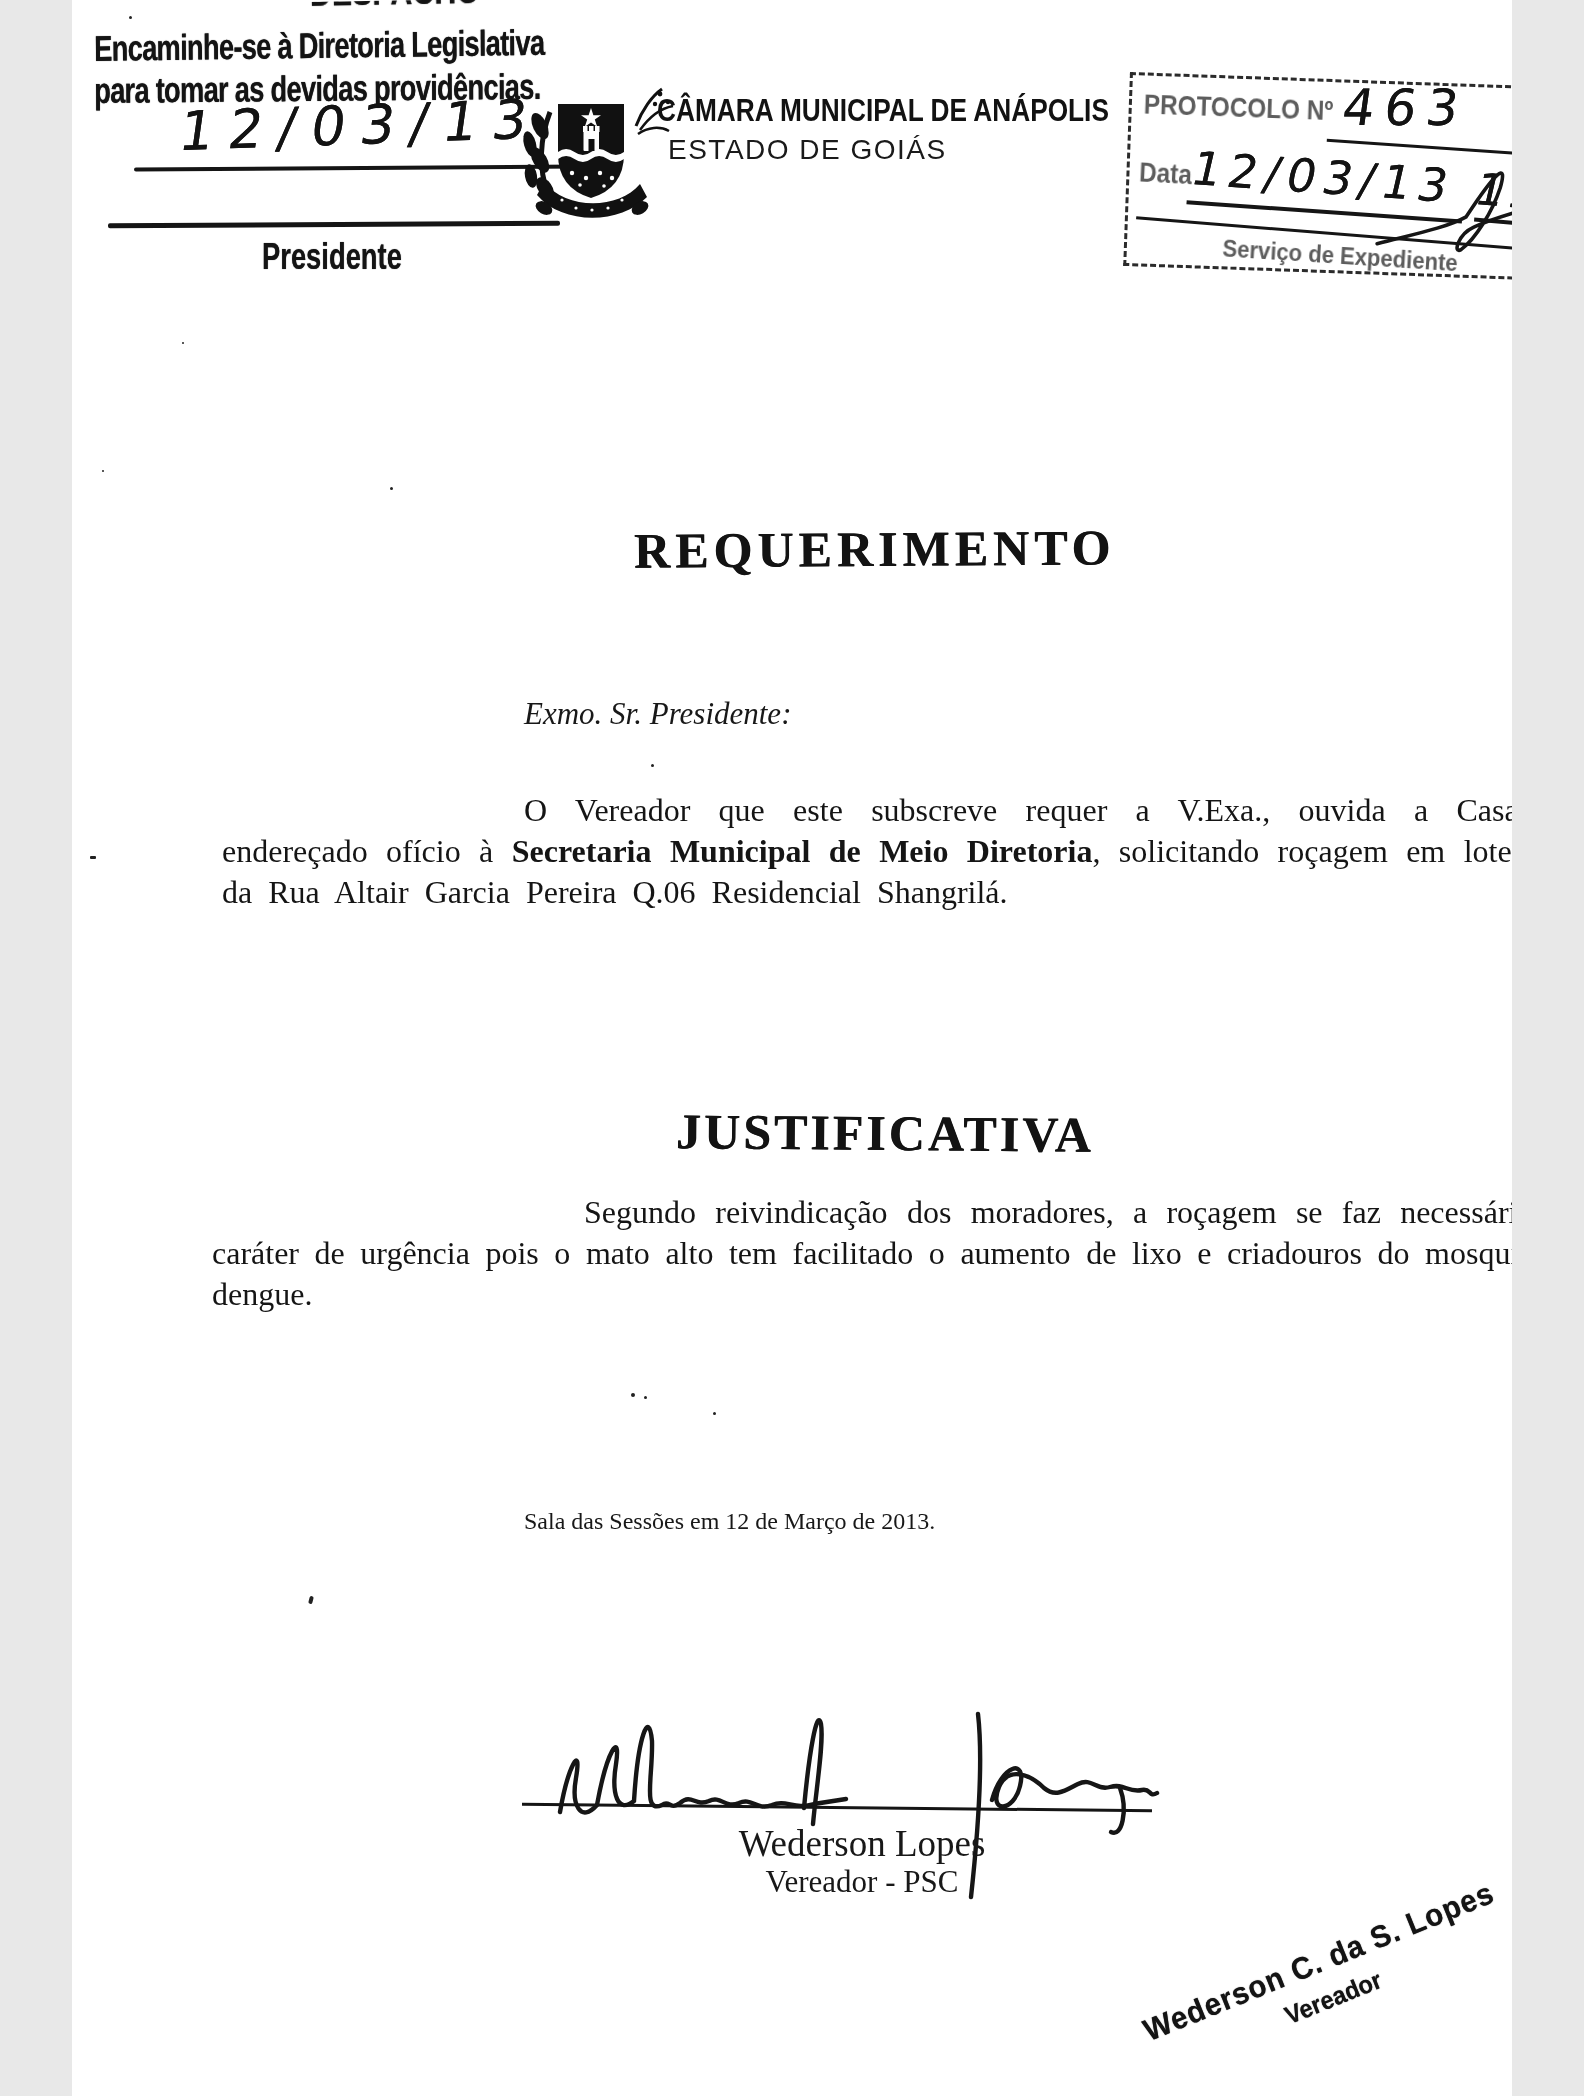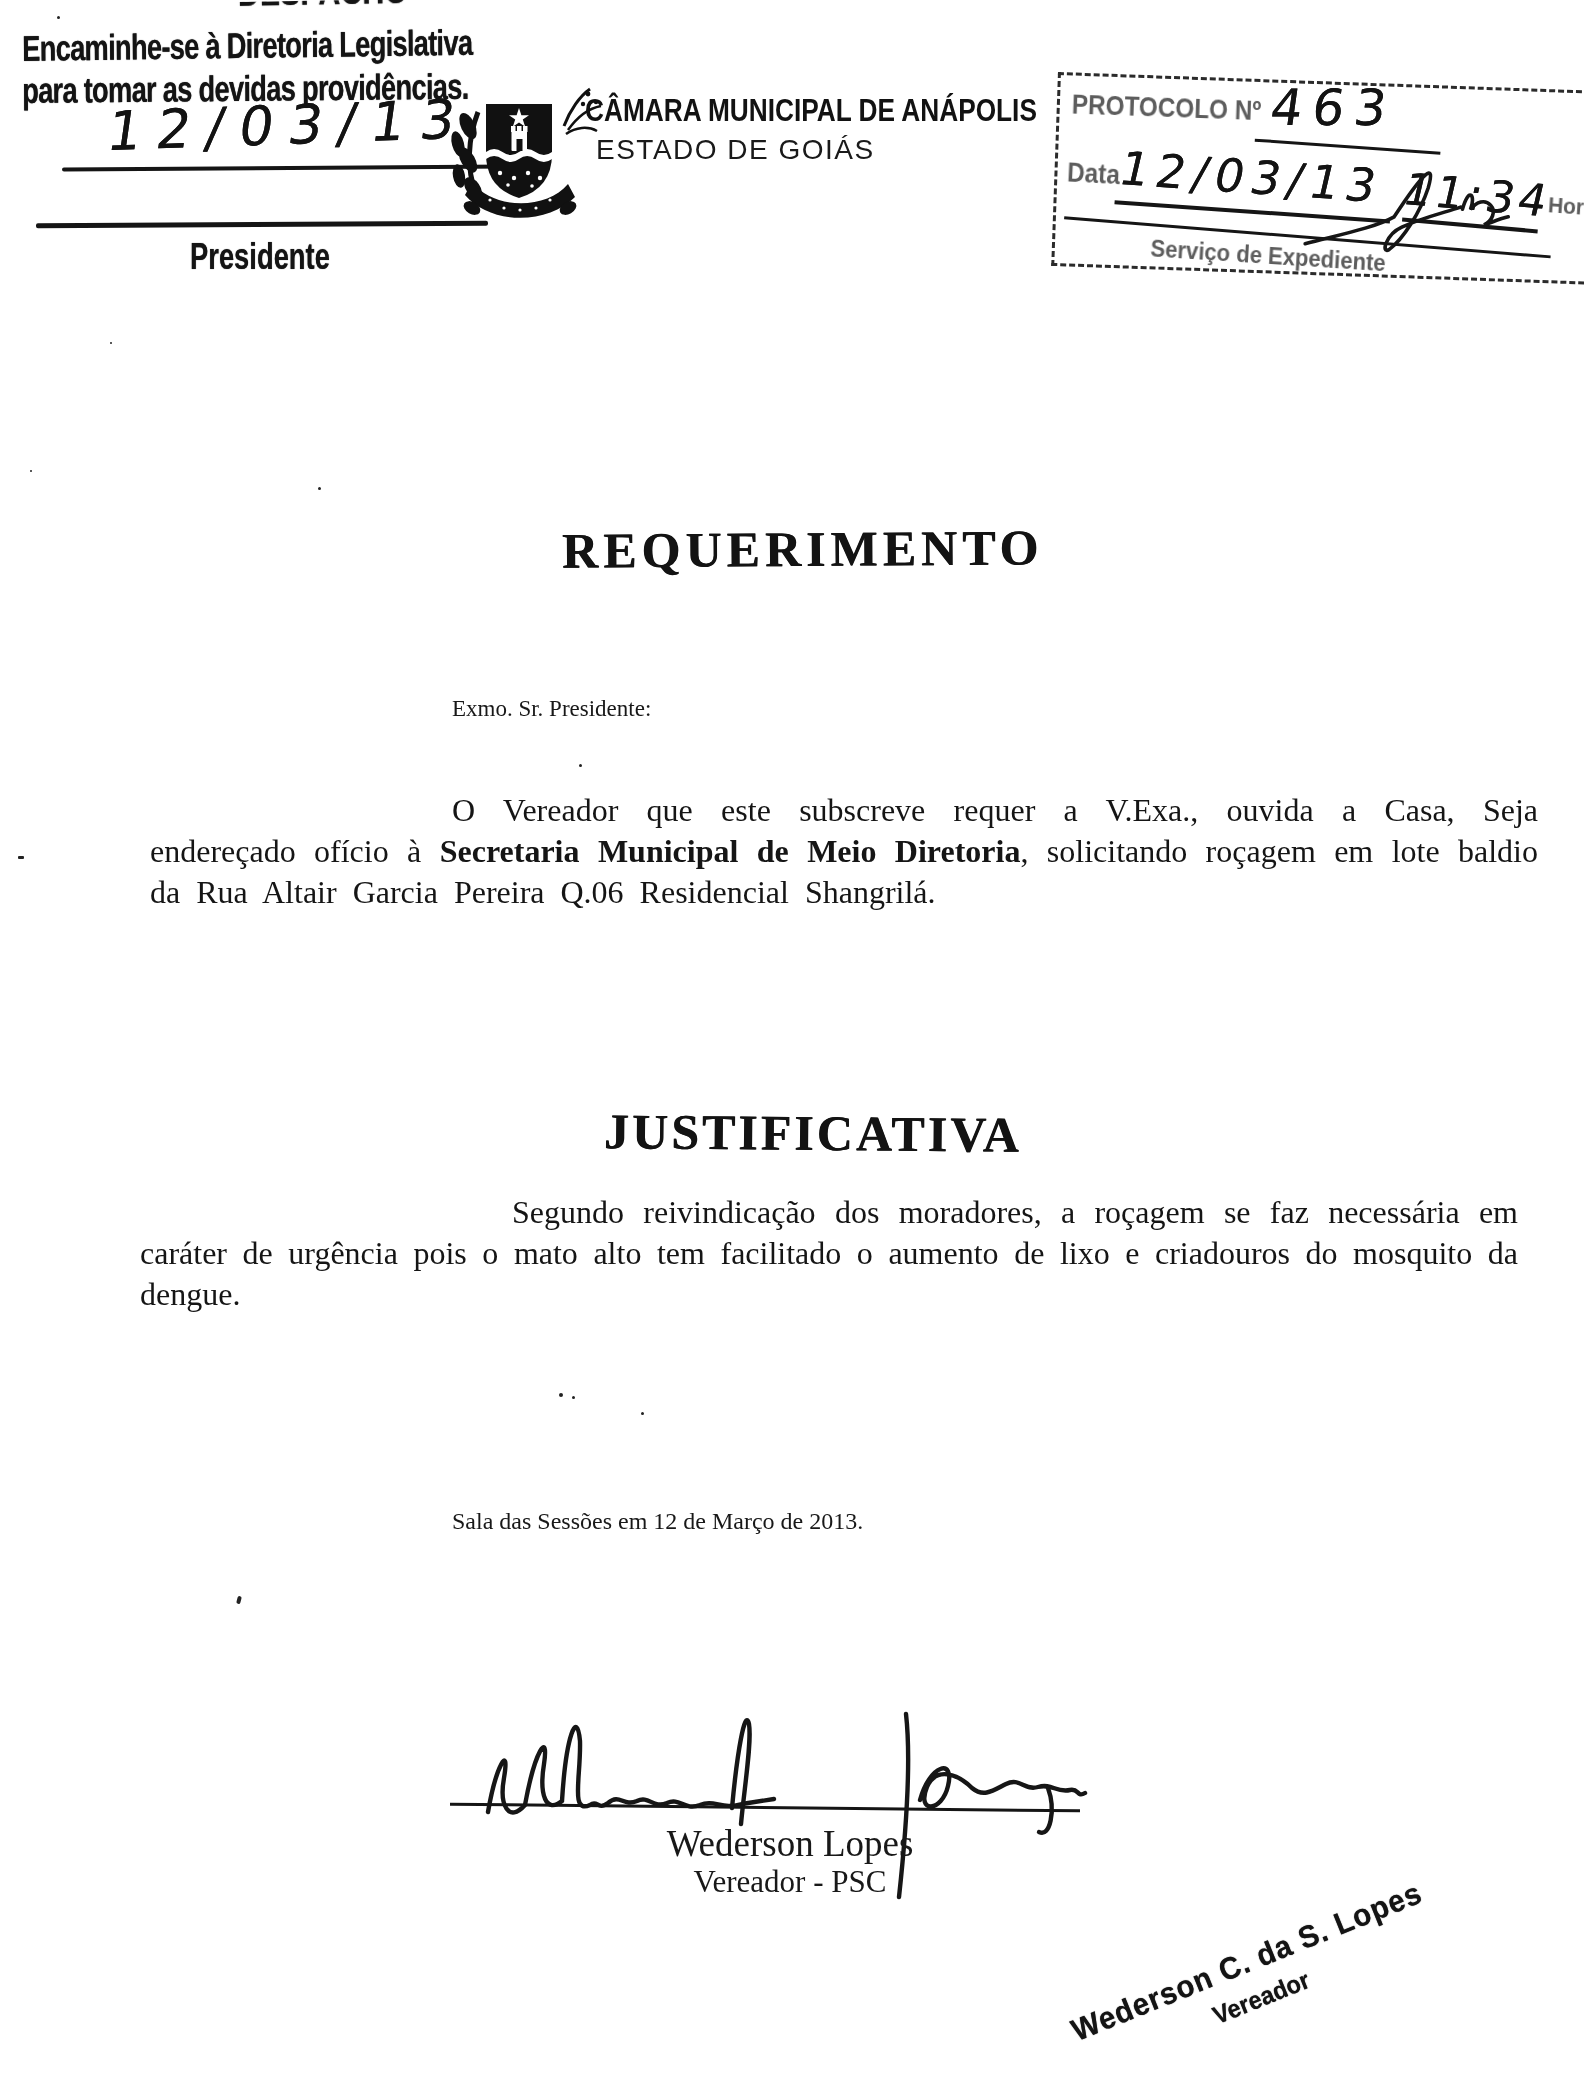--- a/index.html
+++ b/index.html
@@ -1,17 +1,17 @@
 <!DOCTYPE html>
 <html><head>
 <meta charset="utf-8">
 <style>
   html,body{margin:0;padding:0;background:#e8e8e8;}
   .page{
-    position:relative; width:1584px; height:2096px; margin:0 auto;
+    position:relative; width:1440px; height:2096px; margin:0 auto;
     background:#ffffff; overflow:hidden; color:#181818;
     font-family:"Liberation Serif","DejaVu Serif",serif;
   }
   .abs{position:absolute;}
   .sans{font-family:"Liberation Sans","DejaVu Sans",sans-serif;}
   .serif{font-family:"Liberation Serif","DejaVu Serif",serif;}
 
   
   .stamp-sans{
     font-family:"Liberation Sans","DejaVu Sans",sans-serif;
@@ -127,21 +127,21 @@
       <svg width="230" height="115" viewBox="0 0 230 115">
         <path d="M12,100 C45,90 80,82 100,70 C128,24 140,12 133,40 C126,64 110,92 96,103 C88,108 92,88 108,80 C128,70 150,64 166,58 M168,60 C174,36 181,46 176,60 C182,52 190,49 196,55 C202,61 198,71 190,75 C196,73 206,68 214,66" fill="none" stroke="#161616" stroke-width="3.6" stroke-linecap="round"></path>
       </svg>
     </div>
     <div class="abs rule" style="left:8px;top:152px;width:488px;height:3px;transform:rotate(2.6deg);"></div>
     <div class="abs stamp-ink" style="left:96px;top:156px;font-size:24px;transform:scaleX(0.92) rotate(1.5deg);">Serviço de Expediente</div>
   </div>
 
   <div class="abs doc-title serif" style="left:562px;top:520px;font-size:50px;letter-spacing:5px;transform:rotate(-0.4deg);">REQUERIMENTO</div>
 
-  <div class="abs serif" style="left:452px;top:696px;font-size:23px;white-space:nowrap;">Exmo. Sr. Presidente:</div>
+  <div class="abs serif" style="left:452px;top:696px;font-size:31px;white-space:nowrap;font-style:italic;">Exmo. Sr. Presidente:</div>
 
   <div class="abs body-par serif" style="left:150px;top:790px;width:1388px;text-indent:302px;word-spacing:8px;">
     <span>O  Vereador que este subscreve requer a V.Exa., ouvida a Casa, Seja endereçado ofício à </span><b>Secretaria Municipal de Meio Diretoria</b><span>, solicitando roçagem em lote baldio da Rua Altair Garcia Pereira Q.06 Residencial Shangrilá.</span>
   </div>
 
   <div class="abs doc-title serif" style="left:604px;top:1104px;font-size:50px;letter-spacing:3px;transform:rotate(0.5deg);">JUSTIFICATIVA</div>
 
   <div class="abs body-par serif" style="left:140px;top:1192px;width:1378px;text-indent:372px;word-spacing:6px;">Segundo reivindicação dos moradores, a roçagem se faz necessária em caráter de urgência pois o mato alto tem facilitado o aumento de lixo e criadouros do mosquito da dengue.</div>
 
   <div class="abs serif" style="left:452px;top:1508px;font-size:24px;white-space:nowrap;">Sala das Sessões em 12 de Março de 2013.</div>

